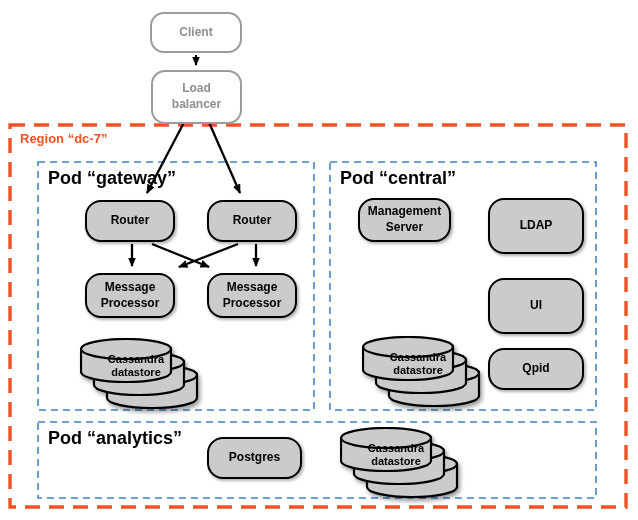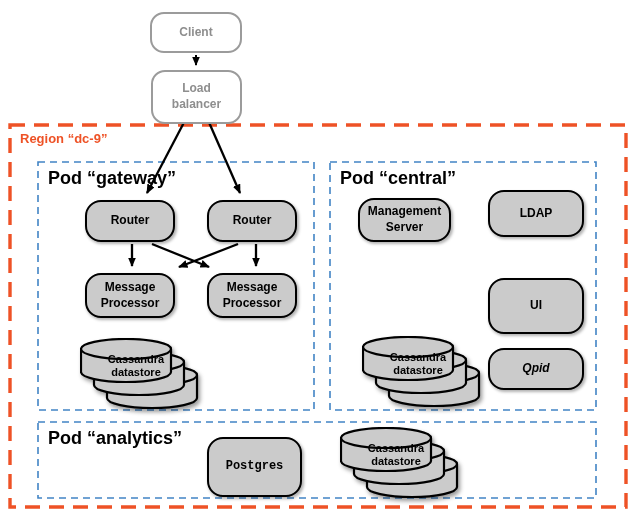--- a/index.html
+++ b/index.html
@@ -54,50 +54,50 @@
     <line x1="204" y1="111" x2="240" y2="193" stroke="#000" stroke-width="2.3" marker-end="url(#ah)"></line>
     <line x1="132" y1="244" x2="132" y2="266" stroke="#000" stroke-width="2.3" marker-end="url(#ah)"></line>
     <line x1="256" y1="244" x2="256" y2="266" stroke="#000" stroke-width="2.3" marker-end="url(#ah)"></line>
     <line x1="152" y1="244" x2="209" y2="267" stroke="#000" stroke-width="2.3" marker-end="url(#ah)"></line>
     <line x1="238" y1="244" x2="179" y2="267" stroke="#000" stroke-width="2.3" marker-end="url(#ah)"></line>
   </svg>
 
   <div class="node ext" style="left:150px; top:12px; width:92px; height:41px;">Client</div>
   <div class="node ext" style="left:151px; top:70px; width:91px; height:54px;">Load balancer</div>
 
-  <div class="region-label" style="left:20px; top:131px;">Region “dc-9”</div>
+  <div class="region-label" style="left:20px; top:131px;">Region “dc-7”</div>
 
   <div class="pod-label" style="left:48px; top:168px;">Pod “gateway”</div>
   <div class="node" style="left:85px; top:200px; width:90px; height:42px;">Router</div>
   <div class="node" style="left:207px; top:200px; width:90px; height:42px;">Router</div>
   <div class="node" style="left:85px; top:273px; width:90px; height:45px;">Message Processor</div>
   <div class="node" style="left:207px; top:273px; width:90px; height:45px;">Message Processor</div>
 
   <svg class="stack" style="left:80px; top:338px;" width="120" height="72" viewBox="0 0 120 72">
     <use href="#cyl" transform="translate(26,26)"></use>
     <use href="#cyl" transform="translate(13,13)"></use>
     <use href="#cyl"></use>
   </svg>
   <div class="cyl-label" style="left:84px; top:352px; width:84px; height:28px;">Cassandra datastore</div>
 
   <div class="pod-label" style="left:340px; top:168px;">Pod “central”</div>
   <div class="node" style="left:358px; top:198px; width:93px; height:44px;">Management Server</div>
-  <div class="node" style="left:488px; top:190px; width:96px; height:47px;">LDAP</div>
+  <div class="node" style="left:488px; top:198px; width:96px; height:56px;">LDAP</div>
   <div class="node" style="left:488px; top:278px; width:96px; height:56px;">UI</div>
-  <div class="node" style="left:488px; top:348px; width:96px; height:42px;font-style:italic;">Qpid</div>
+  <div class="node" style="left:488px; top:348px; width:96px; height:42px;">Qpid</div>
 
   <svg class="stack" style="left:362px; top:336px;" width="120" height="72" viewBox="0 0 120 72">
     <use href="#cyl" transform="translate(26,26)"></use>
     <use href="#cyl" transform="translate(13,13)"></use>
     <use href="#cyl"></use>
   </svg>
   <div class="cyl-label" style="left:366px; top:350px; width:84px; height:28px;">Cassandra datastore</div>
 
   <div class="pod-label" style="left:48px; top:428px;">Pod “analytics”</div>
-  <div class="node" style="left:207px; top:437px; width:95px; height:60px;font-family:Liberation Mono, monospace;">Postgres</div>
+  <div class="node" style="left:207px; top:437px; width:95px; height:42px;">Postgres</div>
 
   <svg class="stack" style="left:340px; top:427px;" width="120" height="72" viewBox="0 0 120 72">
     <use href="#cyl" transform="translate(26,26)"></use>
     <use href="#cyl" transform="translate(13,13)"></use>
     <use href="#cyl"></use>
   </svg>
   <div class="cyl-label" style="left:344px; top:441px; width:84px; height:28px;">Cassandra datastore</div>
 
 </div>
 

